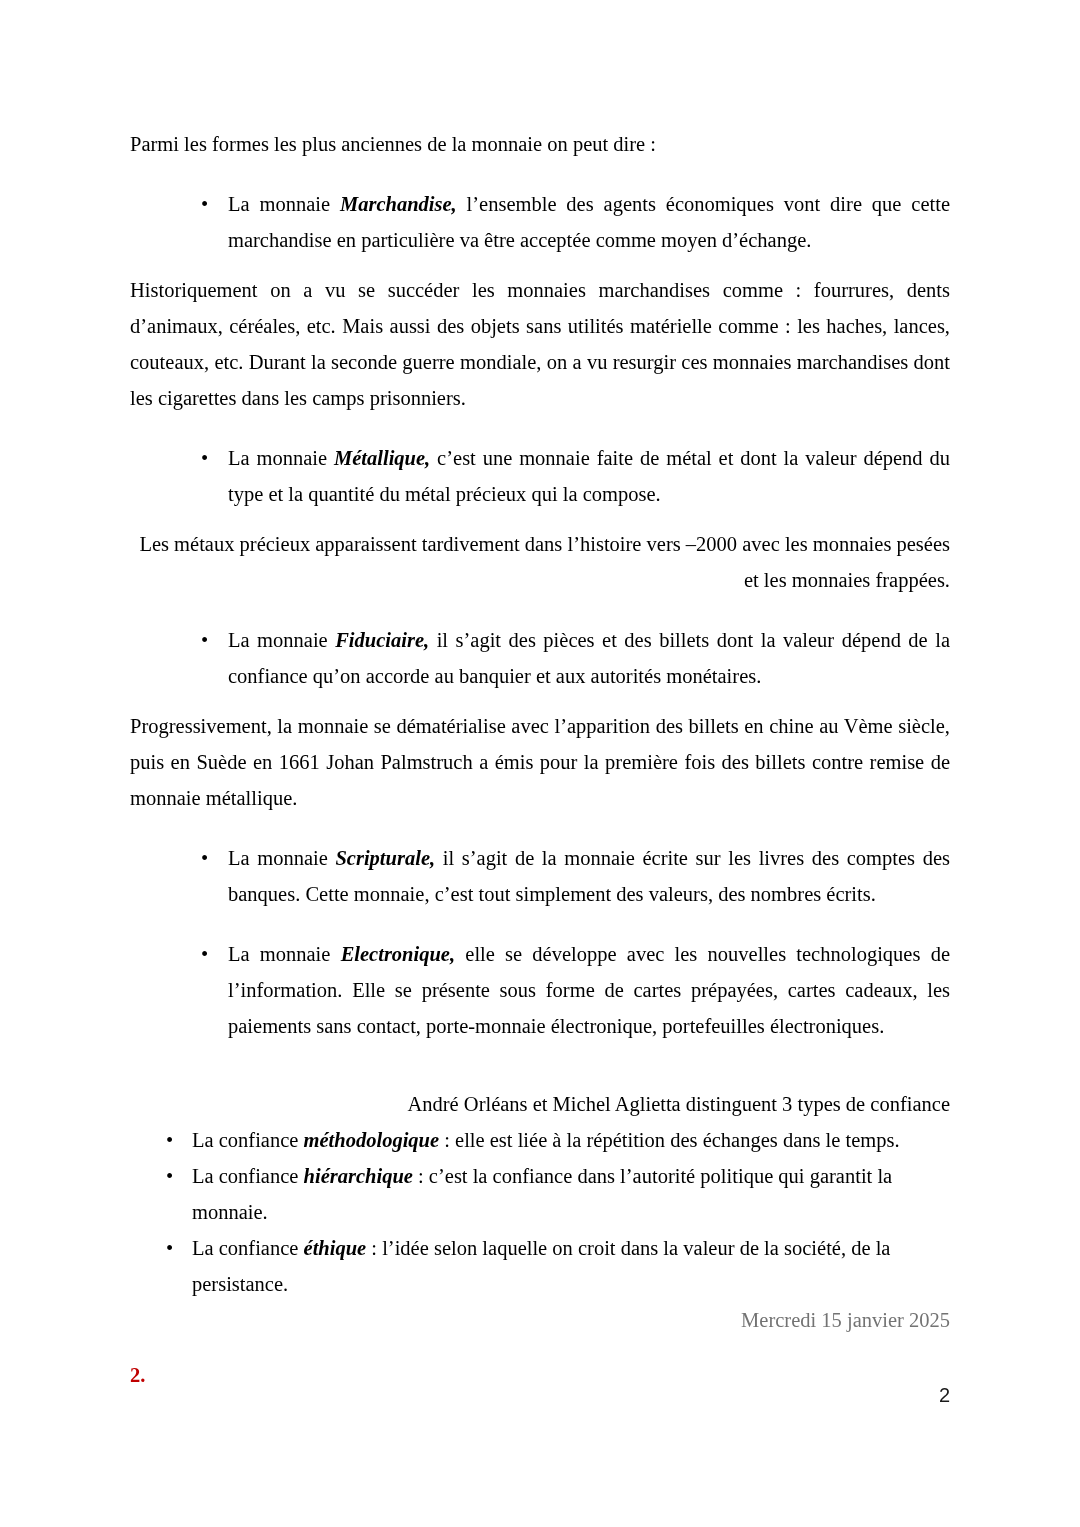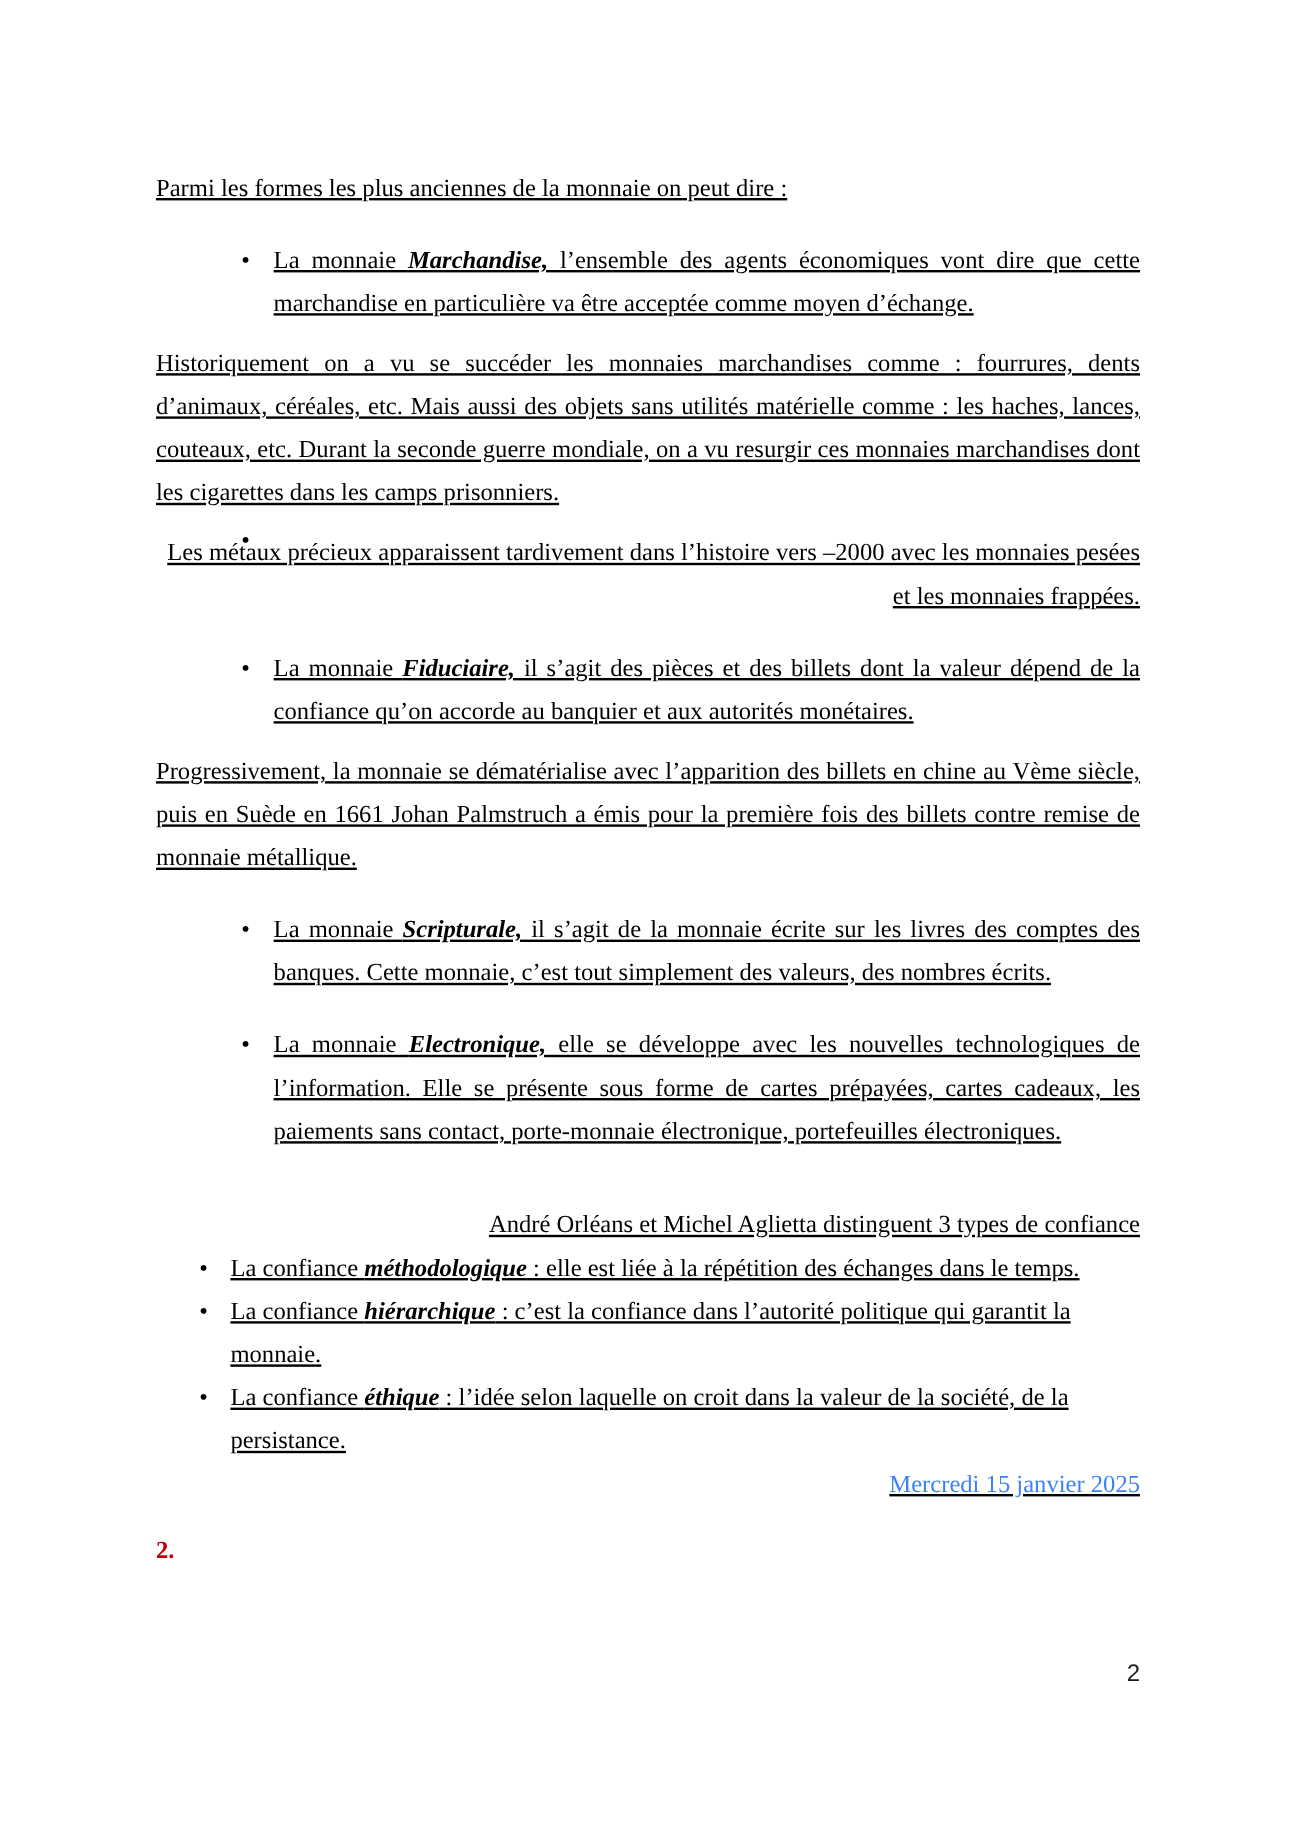--- a/index.html
+++ b/index.html
@@ -21,23 +21,22 @@
     left: 0;
     top: 0;
     width: 1080px;
     height: 1527px;
     background: #ffffff;
   }
 
   .content {
     position: absolute;
     left: 130px;
-    top: 139px;
+    top: 126px;
     width: 820px;
-    text-decoration: underline;
   }
 
   
   .para {
     font-size: 20.5px;
     line-height: 36px;
     margin: 0;
     text-align: justify;
     text-justify: inter-word;
     hyphens: none;
@@ -103,21 +102,21 @@
   }
 
   
   .spacer-big { height: 42px; }
 
   .date-line {
     margin: 0;
     text-align: right;
     font-size: 20.5px;
     line-height: 36px;
-    color: #3b82f6;
+    color: #737373;
   }
 
   .heading-num {
     margin: 0;
     margin-top: 20px;
     font-size: 20.5px;
     line-height: 34px;
     color: #C00000;
     font-weight: bold;
     position: relative;
@@ -153,20 +152,21 @@
         <span class="bullet">•</span>
         <span class="btext"><span>La monnaie </span><span class="bi">Marchandise,</span><span> l’ensemble des agents économiques vont dire que cette marchandise en particulière va être acceptée comme moyen d’échange.</span></span>
       </li>
     </ul>
 
     <p class="para sp-after-list sp-before-list">Historiquement on a vu se succéder les monnaies marchandises comme : fourrures, dents d’animaux, céréales, etc. Mais aussi des objets sans utilités matérielle comme : les haches, lances, couteaux, etc. Durant la seconde guerre mondiale, on a vu resurgir ces monnaies marchandises dont les cigarettes dans les camps prisonniers.</p>
 
     <ul class="blist">
       <li class="bitem">
         <span class="bullet">•</span>
+        <span class="btext"><span>La monnaie </span><span class="bi">Métallique,</span><span> c’est une monnaie faite de métal et dont la valeur dépend du type et la quantité du métal précieux qui la compose.</span></span>
       </li>
     </ul>
 
     <p class="para left sp-after-list sp-before-list">Les métaux précieux apparaissent tardivement dans l’histoire vers –2000 avec les monnaies pesées et les monnaies frappées.</p>
 
     <ul class="blist">
       <li class="bitem">
         <span class="bullet">•</span>
         <span class="btext"><span>La monnaie </span><span class="bi">Fiduciaire,</span><span> il s’agit des pièces et des billets dont la valeur dépend de la confiance qu’on accorde au banquier et aux autorités monétaires.</span></span>
       </li>

